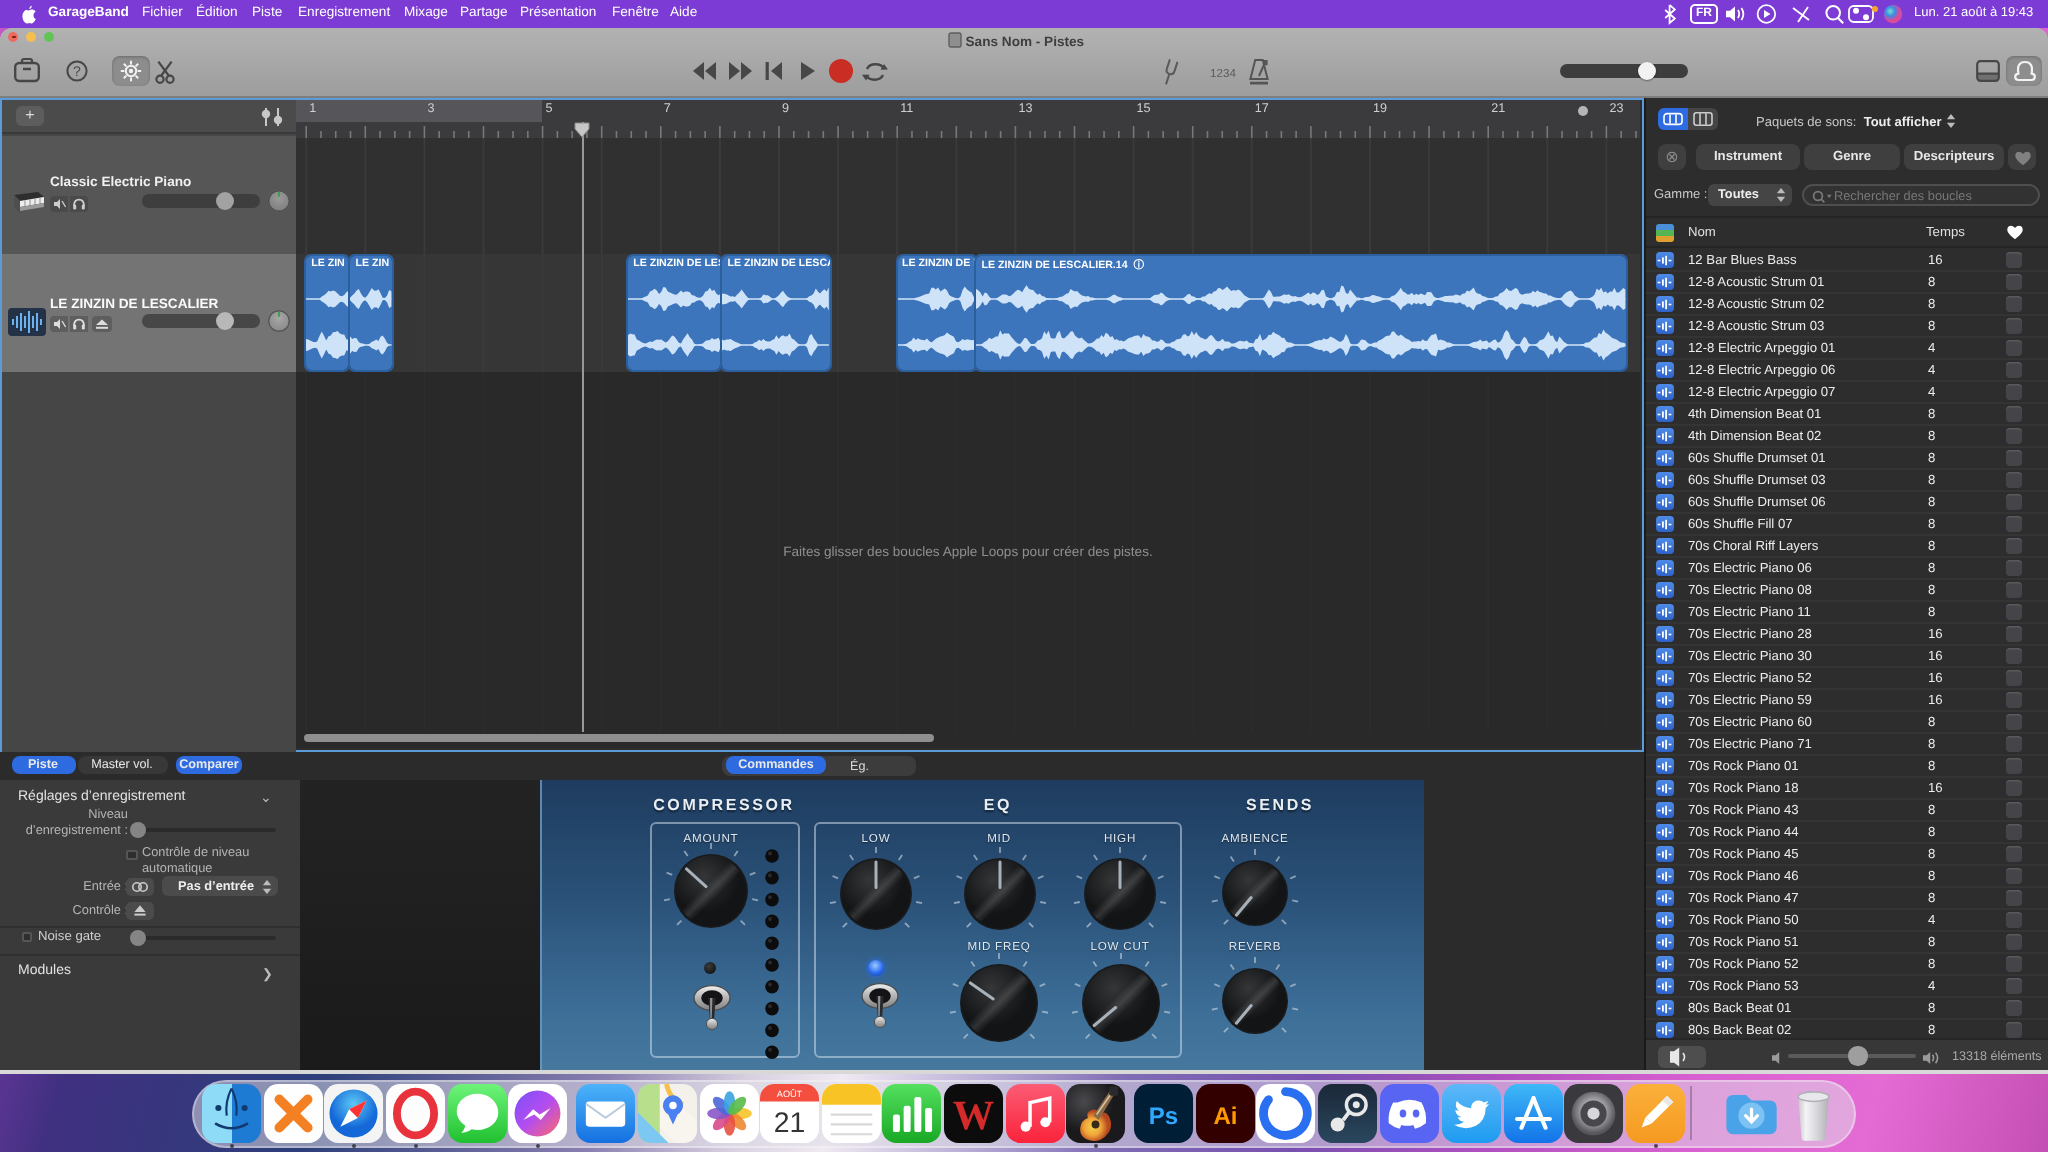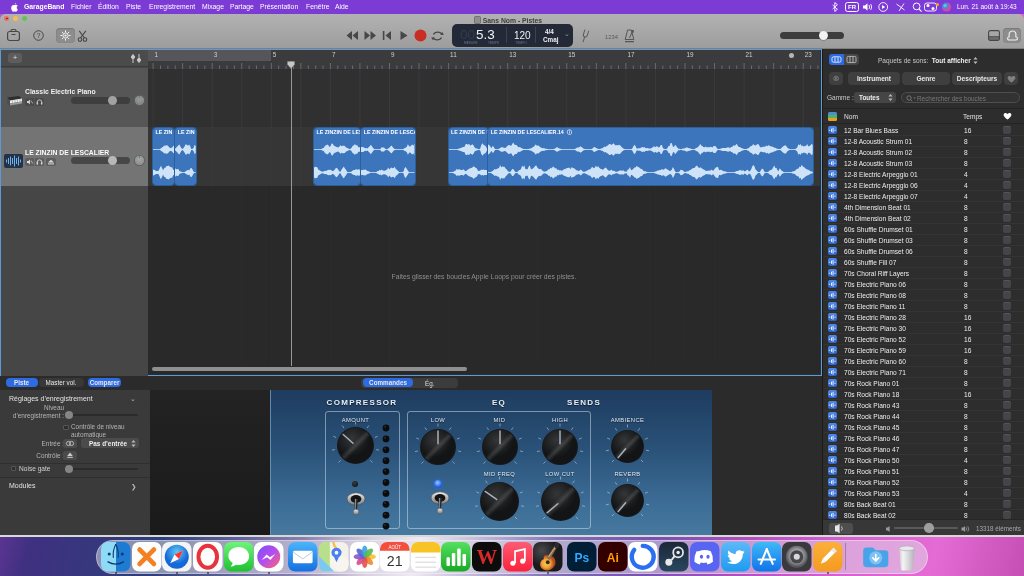--- a/index.html
+++ b/index.html
@@ -226,33 +226,20 @@
           </svg>
         </div>
         <div class="abs" style="left: 1003px; top: 13.5px; width: 18px; height: 15px; background: rgb(141, 141, 141); border-radius: 4px; box-shadow: rgba(0, 0, 0, 0.25) 0px 0.5px 1.5px inset;"></div>
         <div class="abs" style="left: 1006.5px; top: 16px; width: 11px; height: 11px;">
           <svg width="11" height="11">
             <path d="M2.2 10 Q0.6 10 0.6 8.4 Q0.6 7 2.2 6.8 Q1.2 1 5.5 1 Q9.8 1 8.8 6.8 Q10.4 7 10.4 8.4 Q10.4 10 8.8 10 Z" fill="none" stroke="#f2f2f2" stroke-width="1.1"></path>
           </svg>
         </div>
       </div>
 
-    <div class="abs" id="lcd">
-      <span class="abs" style="left:8px;top:2.5px;font-size:13.5px;color:#323c50;">00</span>
-      <span class="abs" style="left:24px;top:2.5px;font-size:13.5px;">5.3</span>
-      <span class="abs" style="left:12px;top:17px;font-size:3.2px;color:#6d7893;">MESURE</span>
-      <span class="abs" style="left:36px;top:17px;font-size:3.2px;color:#6d7893;">TEMPS</span>
-      <div class="abs" style="left:54px;top:3px;width:1px;height:16px;background:#3a4254;"></div>
-      <span class="abs" style="left:62px;top:6px;font-size:10px;">120</span>
-      <span class="abs" style="left:63.5px;top:17px;font-size:3.2px;color:#6d7893;">TEMPO</span>
-      <div class="abs" style="left:83px;top:3px;width:1px;height:16px;background:#3a4254;"></div>
-      <span class="abs" style="left:93px;top:4px;font-size:6.3px;font-weight:bold;">4/4</span>
-      <span class="abs" style="left:91px;top:12px;font-size:6.3px;font-weight:bold;">Cmaj</span>
-      <span class="abs" style="left:112px;top:6px;font-size:7px;color:#8e98a8;">⌄</span>
-    </div>
 
     <div class="abs" style="left:780px;top:18px;width:64px;height:7px;border-radius:3.5px;background:#3d3d3d;"></div>
     <div class="abs" style="left:818.5px;top:17px;width:9px;height:9px;border-radius:50%;background:#f2f2f2;box-shadow:0 0.5px 1px rgba(0,0,0,.4);"></div>
   </div>
 
   <div class="abs" id="trackspane">
     <div id="theader">
         <div class="abs" style="left: 0px; top: 0px; width: 147px; height: 17px; background: rgb(75, 75, 75); border-bottom: 1px solid rgb(58, 58, 58);"></div>
         <div class="abs" style="left: 7px; top: 3.5px; width: 14px; height: 10px; background: rgb(93, 93, 93); border-radius: 3px; color: rgb(221, 221, 221); font-size: 8px; text-align: center; line-height: 9px;">+</div>
         <div class="abs" style="left: 130px; top: 4px; width: 10px; height: 9px; color: rgb(194, 194, 194); font-size: 7px;">
@@ -659,21 +646,21 @@
                 <stop offset="0%" stop-color="#f2f2f2"></stop>
                 <stop offset="45%" stop-color="#b8b8b8"></stop>
                 <stop offset="100%" stop-color="#7e7e7e"></stop>
               </linearGradient>
             </defs>
           </svg>
         </div>
         <div class="abs" style="left: 0px; top: 0px; width: 1px; height: 146px; background: rgb(110, 156, 192); opacity: 0.8;"></div>
         <div class="abs" style="left: 32px; top: 8px; width: 120px; text-align: center; font-size: 8px; font-weight: bold; letter-spacing: 1.3px; color: rgb(233, 238, 244); text-shadow: rgba(0, 0, 0, 0.5) 0px 1px 1px;">COMPRESSOR</div>
         <div class="abs" style="left: 169px; top: 8px; width: 120px; text-align: center; font-size: 8px; font-weight: bold; letter-spacing: 1.3px; color: rgb(233, 238, 244); text-shadow: rgba(0, 0, 0, 0.5) 0px 1px 1px;">EQ</div>
-        <div class="abs" style="left: 297px; top: 8px; width: 120px; font-size: 8px; font-weight: bold; letter-spacing: 1.3px; color: rgb(233, 238, 244); text-shadow: rgba(0, 0, 0, 0.5) 0px 1px 1px;">SENDS</div>
+        <div class="abs" style="left: 310px; top: 8px; width: 120px; text-align: center; font-size: 8px; font-weight: bold; letter-spacing: 1.3px; color: rgb(233, 238, 244); text-shadow: rgba(0, 0, 0, 0.5) 0px 1px 1px;">SENDS</div>
         <div class="abs" style="left: 54.5px; top: 21px; width: 75px; height: 118px; border: 0.8px solid rgba(215, 228, 240, 0.5); border-radius: 3px;"></div>
         <div class="abs" style="left: 137px; top: 21px; width: 184px; height: 118px; border: 0.8px solid rgba(215, 228, 240, 0.5); border-radius: 3px;"></div>
         <div class="abs" style="left: 45.5px; top: 26.5px; width: 80px; text-align: center; font-size: 5.8px; color: rgb(223, 231, 239); letter-spacing: 0.4px; text-shadow: rgba(0, 0, 0, 0.5) 0px 0.7px 0.7px;">AMOUNT</div>
         <div class="abs" style="left: 128px; top: 26.5px; width: 80px; text-align: center; font-size: 5.8px; color: rgb(223, 231, 239); letter-spacing: 0.4px; text-shadow: rgba(0, 0, 0, 0.5) 0px 0.7px 0.7px;">LOW</div>
         <div class="abs" style="left: 189.5px; top: 26.5px; width: 80px; text-align: center; font-size: 5.8px; color: rgb(223, 231, 239); letter-spacing: 0.4px; text-shadow: rgba(0, 0, 0, 0.5) 0px 0.7px 0.7px;">MID</div>
         <div class="abs" style="left: 250px; top: 26.5px; width: 80px; text-align: center; font-size: 5.8px; color: rgb(223, 231, 239); letter-spacing: 0.4px; text-shadow: rgba(0, 0, 0, 0.5) 0px 0.7px 0.7px;">HIGH</div>
         <div class="abs" style="left: 317.5px; top: 26.5px; width: 80px; text-align: center; font-size: 5.8px; color: rgb(223, 231, 239); letter-spacing: 0.4px; text-shadow: rgba(0, 0, 0, 0.5) 0px 0.7px 0.7px;">AMBIENCE</div>
         <div class="abs" style="left: 189.5px; top: 81px; width: 80px; text-align: center; font-size: 5.8px; color: rgb(223, 231, 239); letter-spacing: 0.4px; text-shadow: rgba(0, 0, 0, 0.5) 0px 0.7px 0.7px;">MID FREQ</div>
         <div class="abs" style="left: 250px; top: 81px; width: 80px; text-align: center; font-size: 5.8px; color: rgb(223, 231, 239); letter-spacing: 0.4px; text-shadow: rgba(0, 0, 0, 0.5) 0px 0.7px 0.7px;">LOW CUT</div>
         <div class="abs" style="left: 317.5px; top: 81px; width: 80px; text-align: center; font-size: 5.8px; color: rgb(223, 231, 239); letter-spacing: 0.4px; text-shadow: rgba(0, 0, 0, 0.5) 0px 0.7px 0.7px;">REVERB</div>

